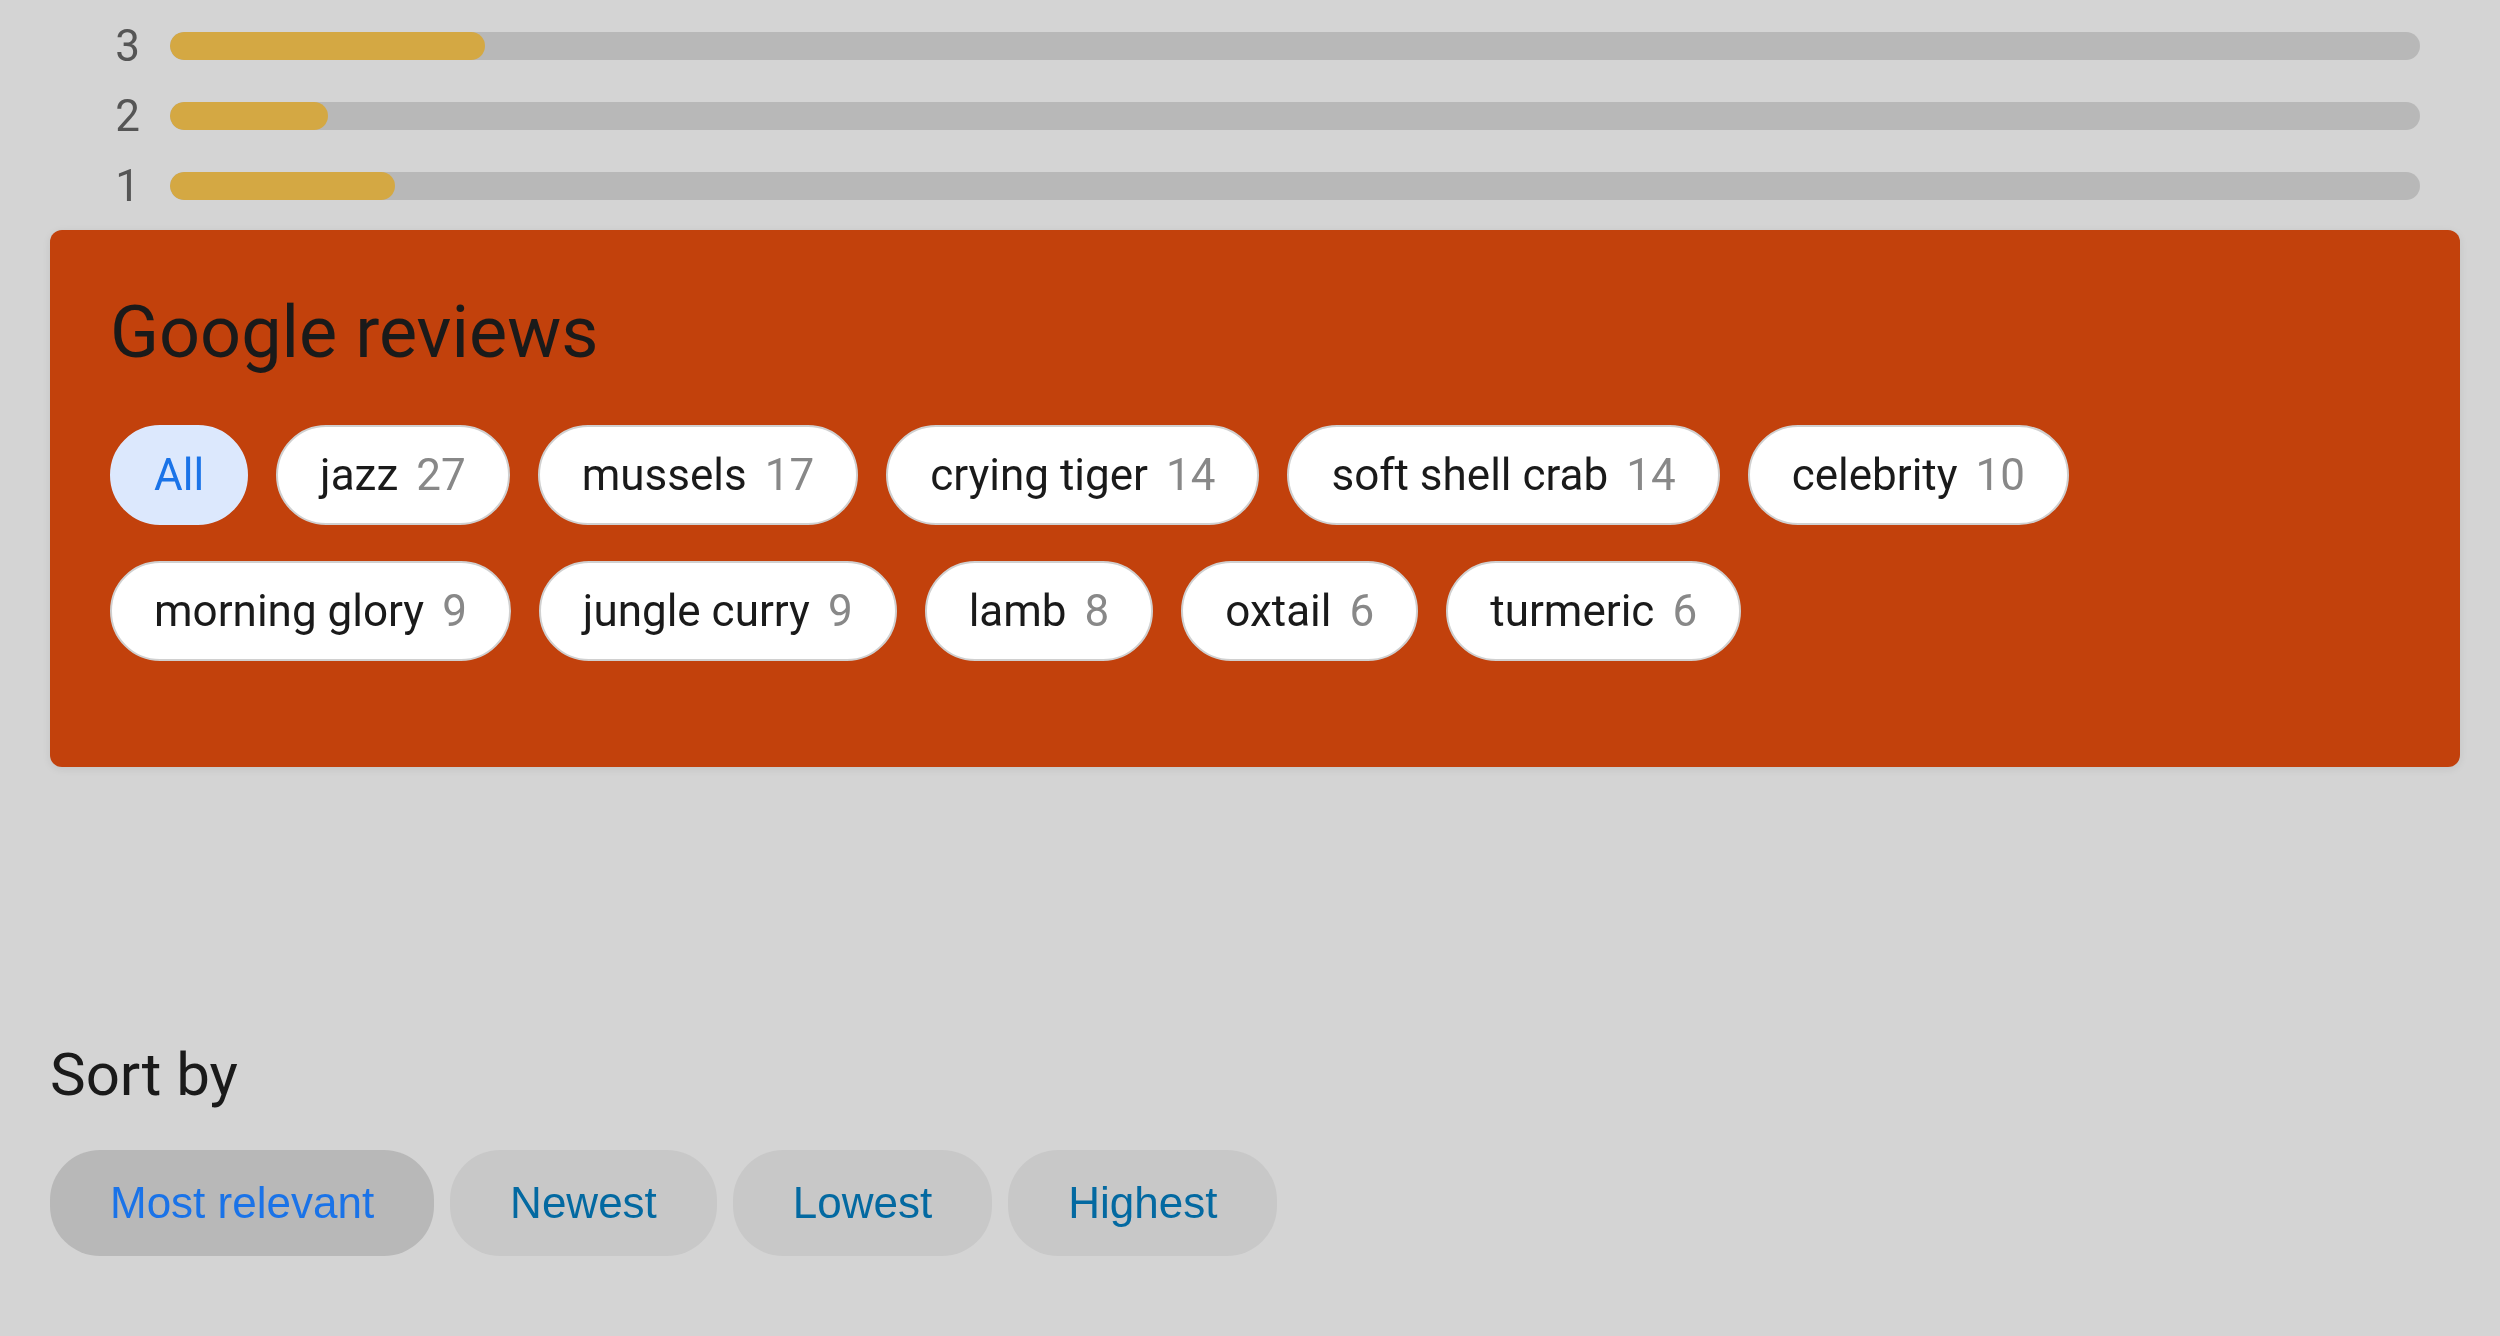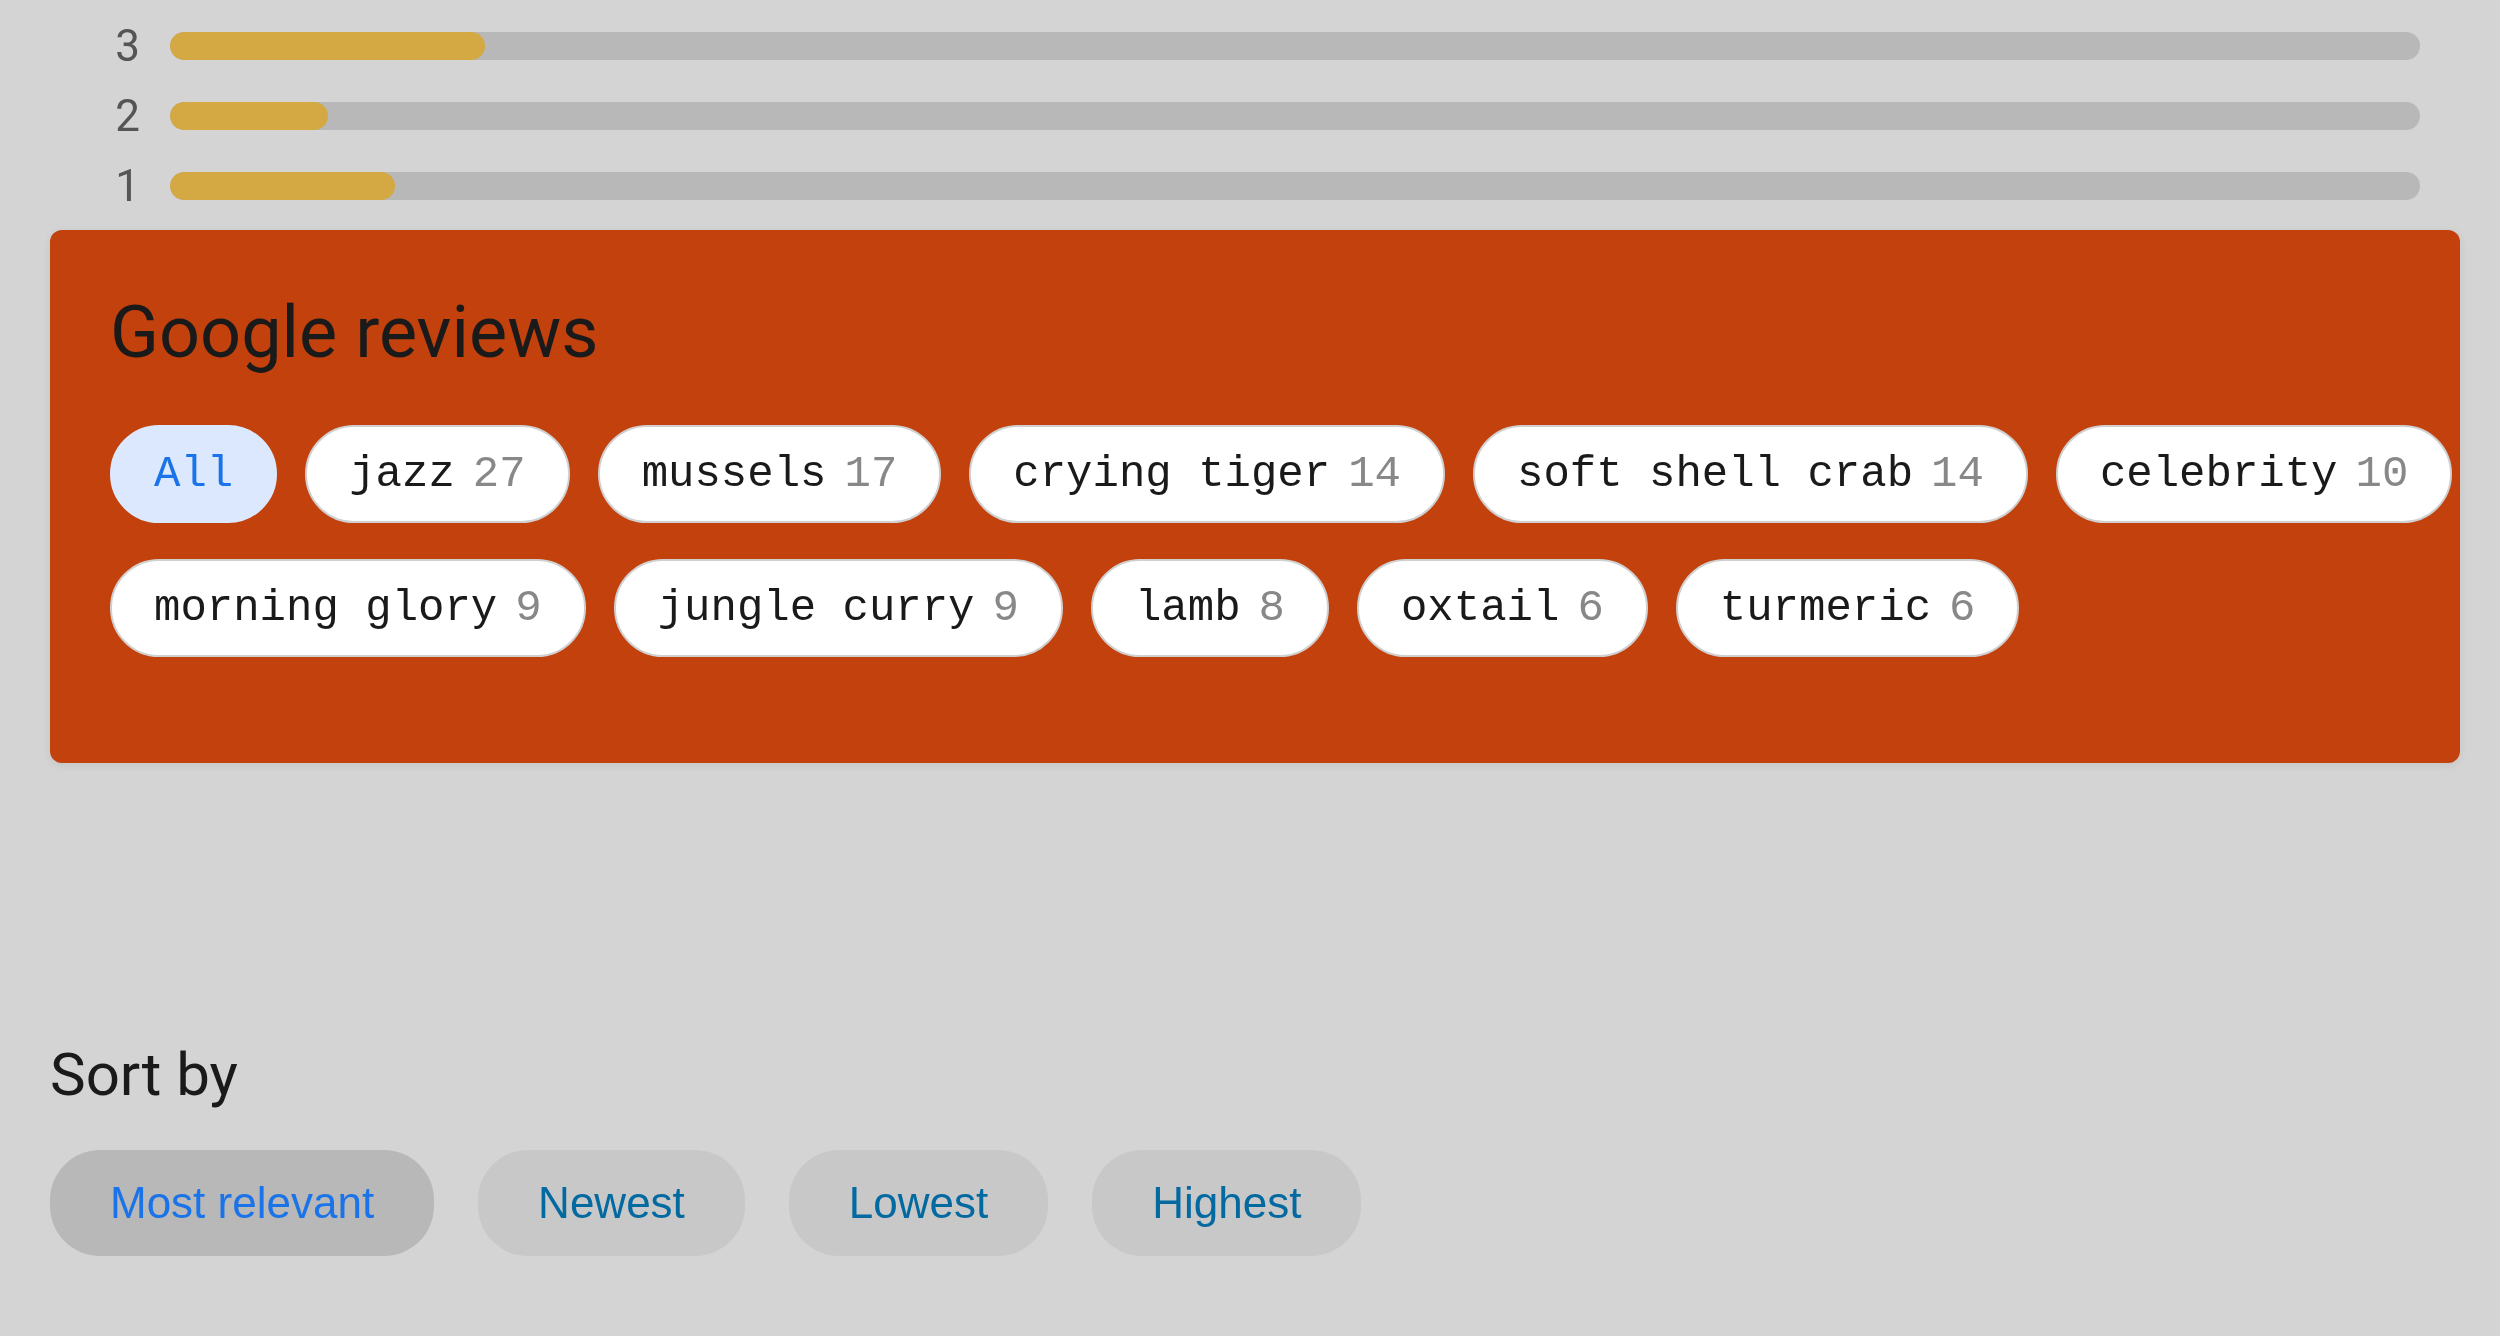--- a/index.html
+++ b/index.html
@@ -75,21 +75,20 @@
       color: #1a1a1a;
       margin-bottom: 50px;
     }
 
     .tags-row {
       display: flex;
       flex-wrap: nowrap;
       gap: 28px;
       margin-bottom: 36px;
       align-items: flex-end;
-      font-family: Liberation Mono, monospace;
     }
 
     .tag-chip {
       display: inline-flex;
       align-items: center;
       justify-content: center;
       padding: 22px 42px;
       border-radius: 50px;
       border: 2px solid #d0d0d0;
       background-color: #ffffff;
@@ -129,21 +128,21 @@
 
     .sort-title {
       font-size: 60px;
       font-weight: 400;
       color: #1a1a1a;
       margin-bottom: 40px;
     }
 
     .sort-buttons {
       display: flex;
-      gap: 44px;
+      gap: 16px;
       align-items: center;
     }
 
     .sort-btn {
       display: inline-flex;
       align-items: center;
       justify-content: center;
       padding: 28px 60px;
       border-radius: 50px;
       border: none;

